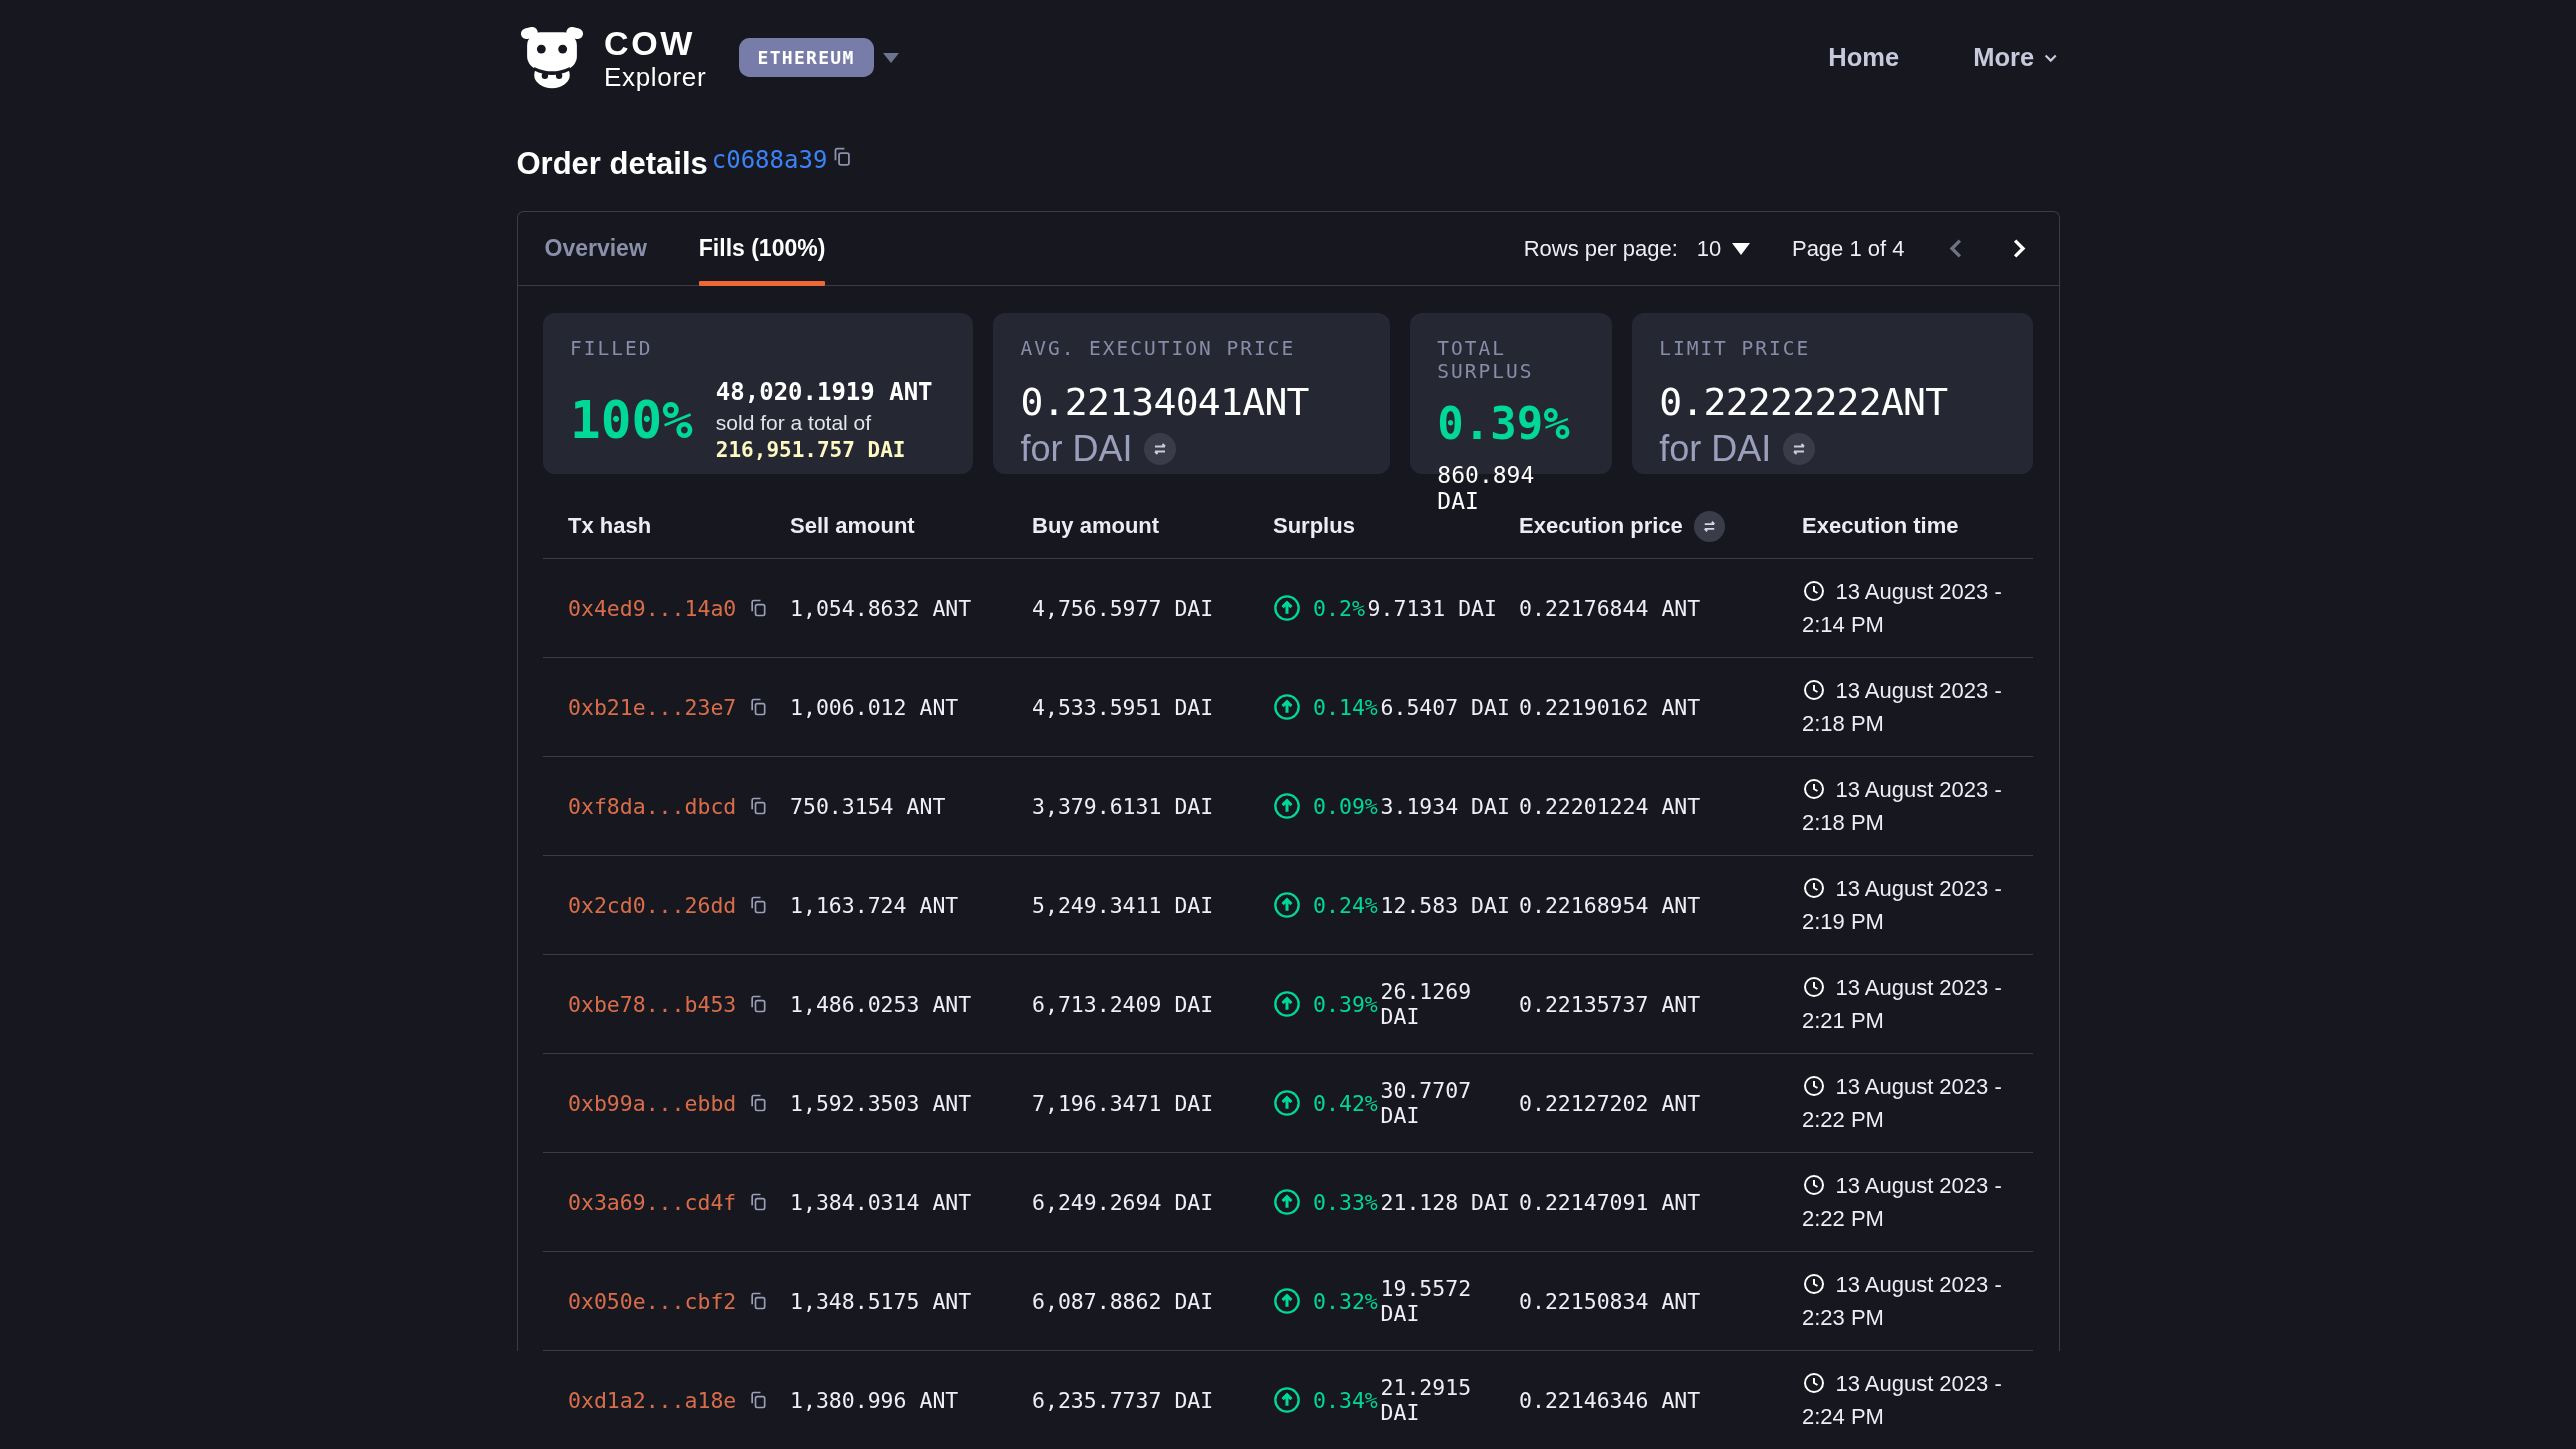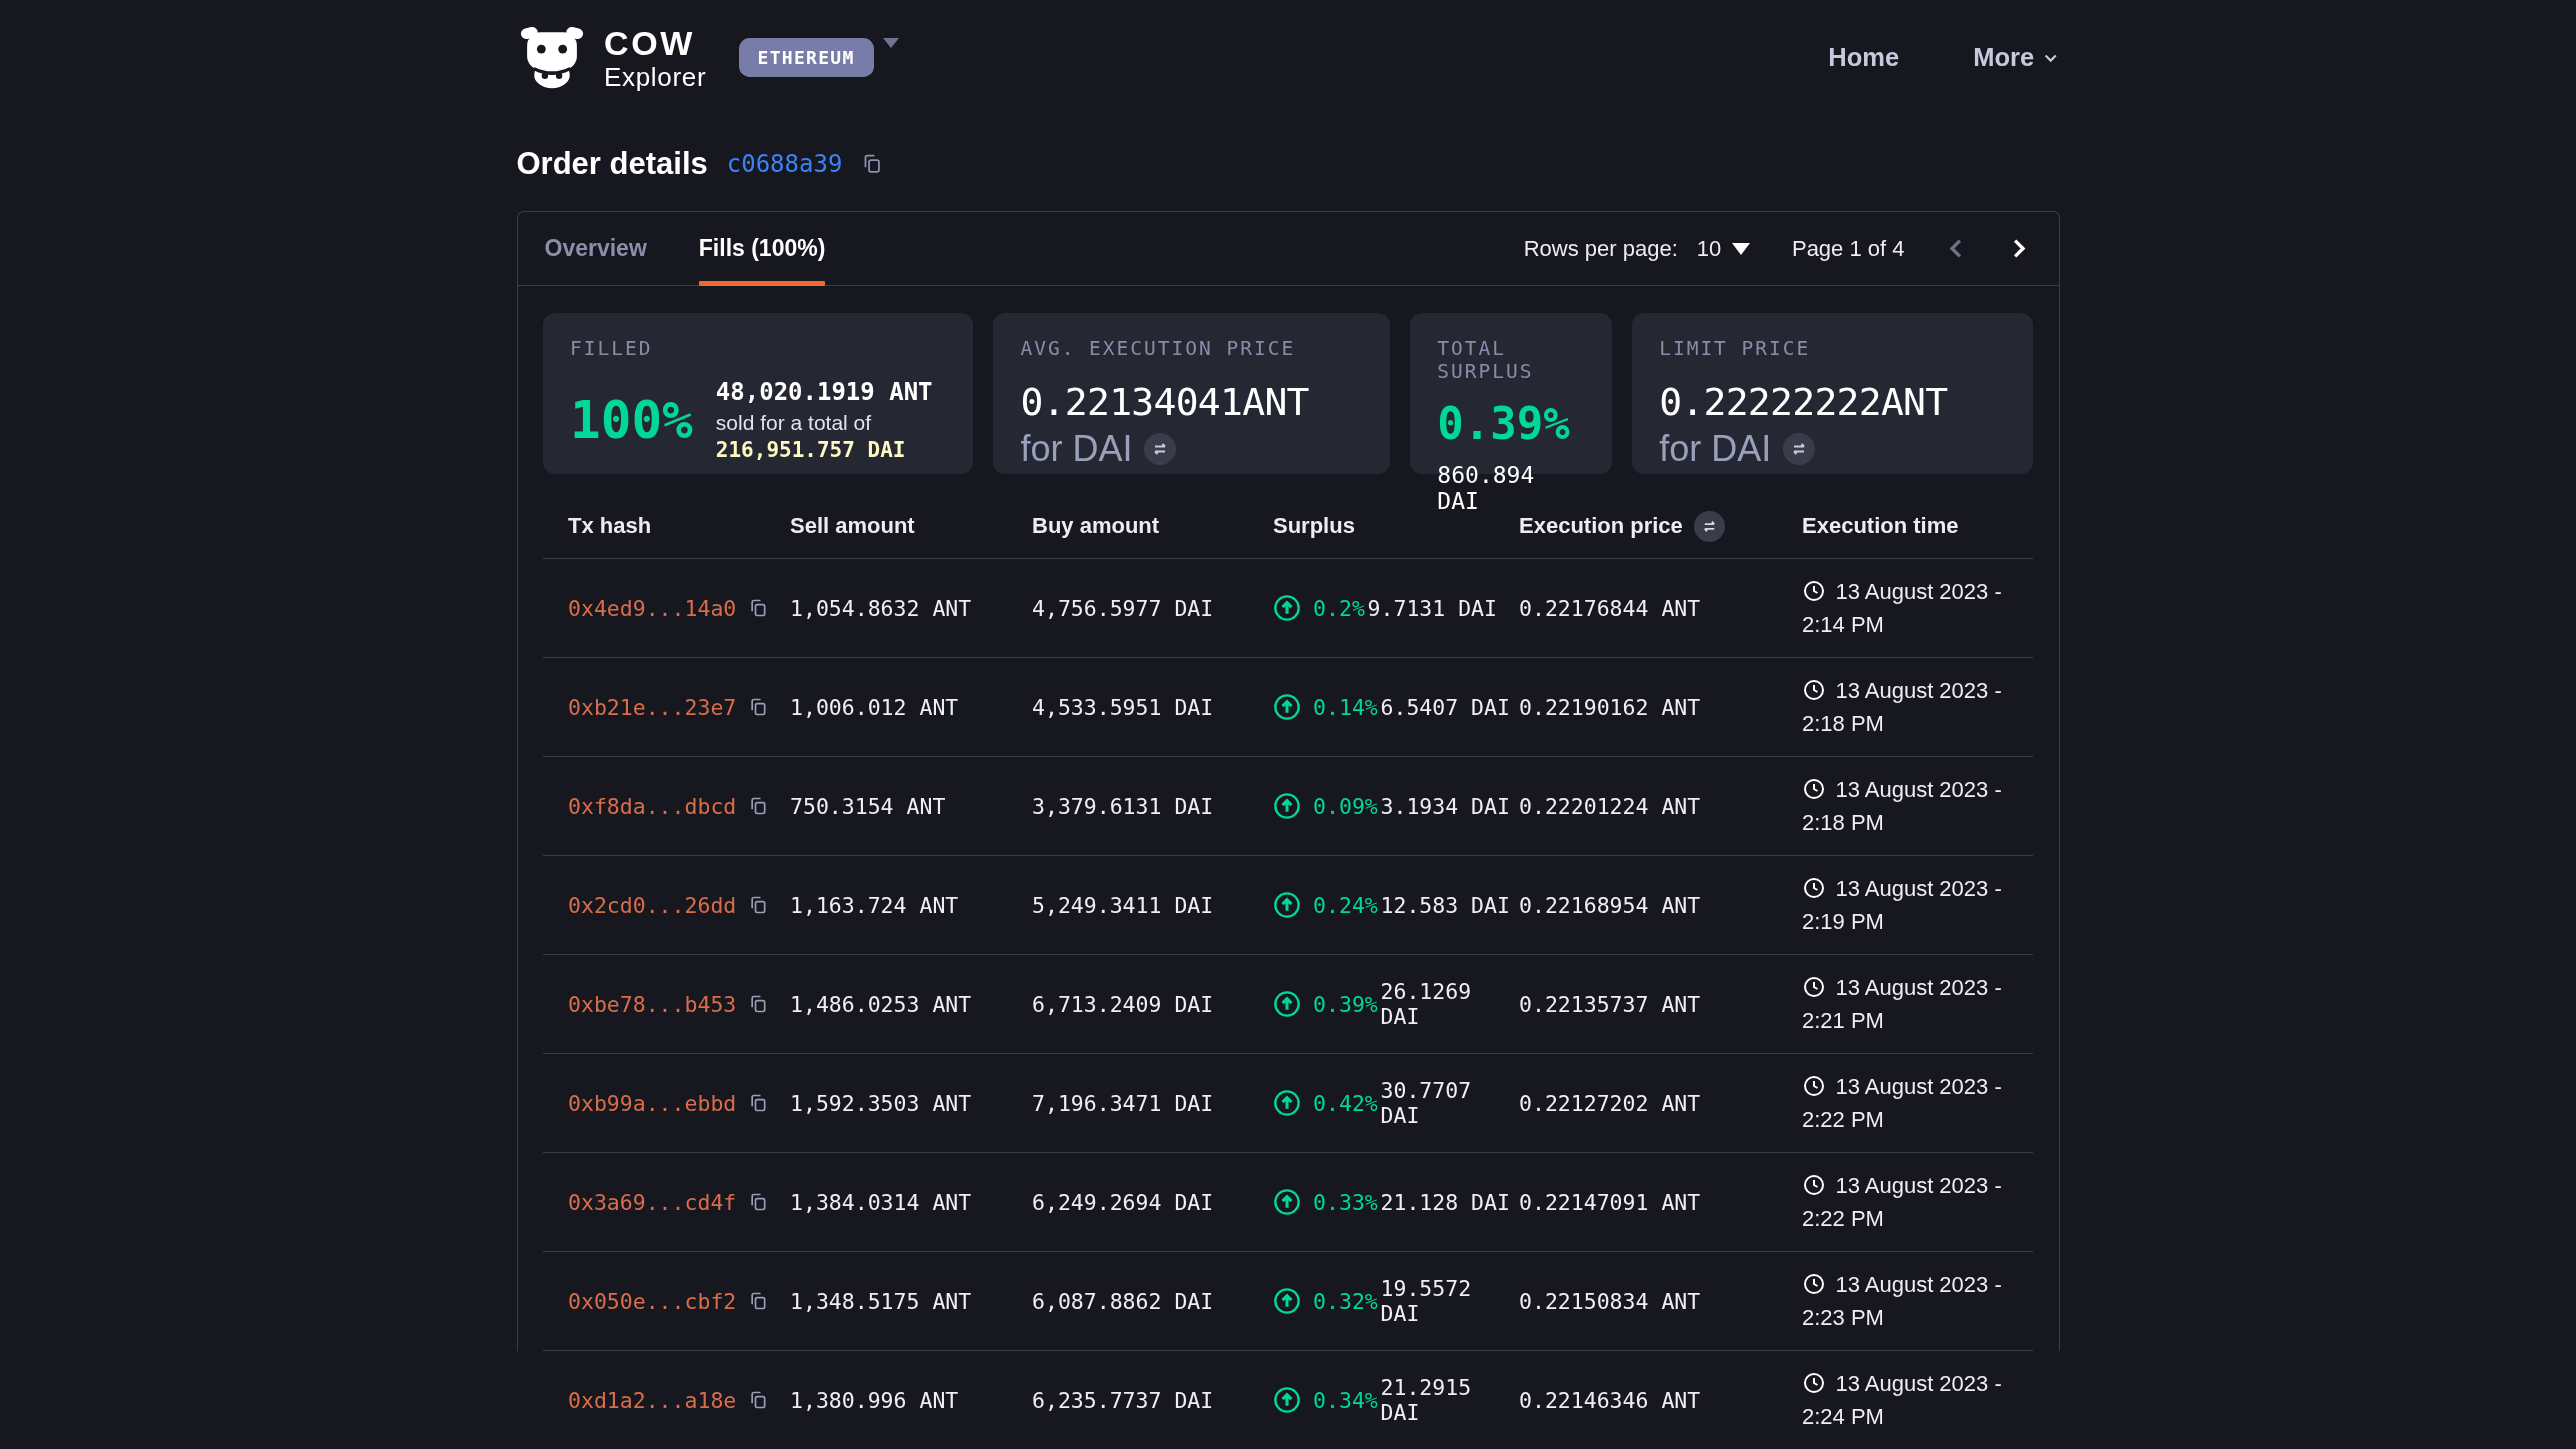--- a/index.html
+++ b/index.html
@@ -15,30 +15,30 @@
   .container{width:1543px;margin:0 auto;}
 
   
   .topbar{padding-top:25.5px;}
   .topbar .container{display:flex;align-items:center;justify-content:space-between;}
   .brand{display:flex;align-items:center;gap:17.4px;}
   .cowlogo{width:70px;height:64px;flex:0 0 auto;}
   .logo-text{line-height:1;}
   .logo-top{font-size:34px;font-weight:900;letter-spacing:2.7px;color:#fff;}
   .logo-bottom{font-size:26px;font-weight:400;color:#fff;margin-top:4px;letter-spacing:0.7px;}
-  .network{display:flex;align-items:flex-start;gap:9.4px;margin-left:14.8px;cursor:pointer;}
+  .network{display:flex;align-items:center;gap:9.4px;margin-left:14.8px;cursor:pointer;}
   .network-pill{background:var(--badge);color:#fff;font-size:18px;font-weight:700;letter-spacing:1.3px;
     padding:9.4px 19px;border-radius:10.7px;font-family:"DejaVu Sans Mono",monospace;}
   .caret{width:0;height:0;border-left:8px solid transparent;border-right:8px solid transparent;border-top:10px solid #6E7390;}
   .nav{display:flex;align-items:center;gap:74px;}
   .nav a{color:var(--nav);font-size:25.5px;font-weight:600;text-decoration:none;display:flex;align-items:center;gap:8px;cursor:pointer;}
   .chev-down{width:17.4px;height:17.4px;stroke:var(--nav);fill:none;stroke-width:3;}
 
   
-  .title-row{display:flex;align-items:center;gap:19px;margin-top:56px;}
+  .title-row{display:flex;gap:4px;margin-top:56px;}
   .page-title{font-size:31px;font-weight:700;color:#fff;}
   .order-id{font-size:24px;color:#3b82f6;}
   .copy-btn{color:#8D92AC;cursor:pointer;display:inline-flex;}
   .copy-btn svg{width:21.5px;height:21.5px;stroke:currentColor;fill:none;stroke-width:2;}
 
   
   .panel{margin-top:29.5px;border:1.3px solid var(--panel-border);border-radius:6.7px 6.7px 0 0;border-bottom:none;height:1140px;}
   .tabbar{display:flex;align-items:stretch;justify-content:space-between;height:74px;border-bottom:1.3px solid var(--panel-border);padding:0 27px 0 27px;}
   .tabs{display:flex;gap:52px;height:100%;}
   .tab{display:flex;align-items:center;font-size:23px;color:#8A90AA;font-weight:700;position:relative;cursor:pointer;}

